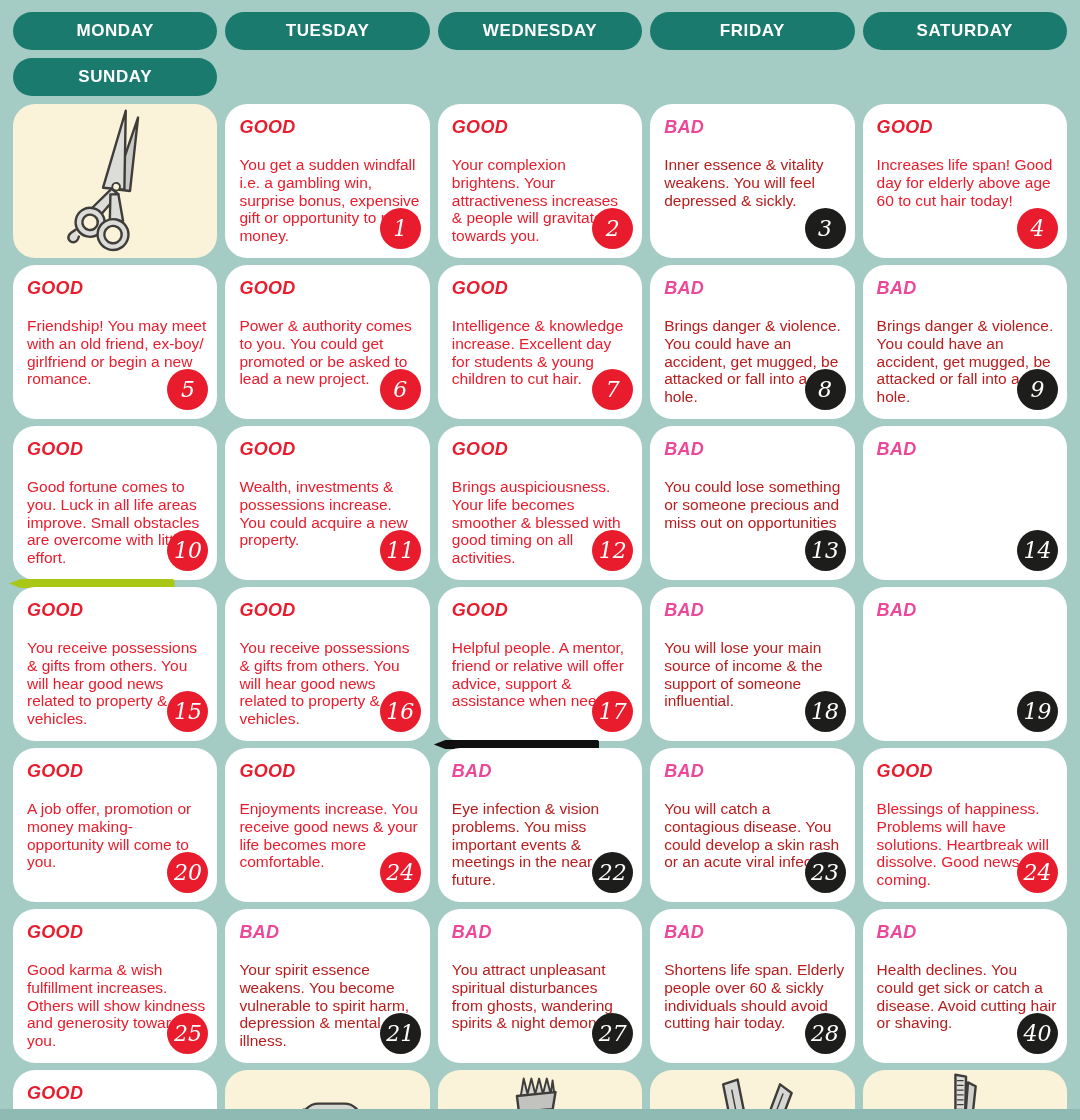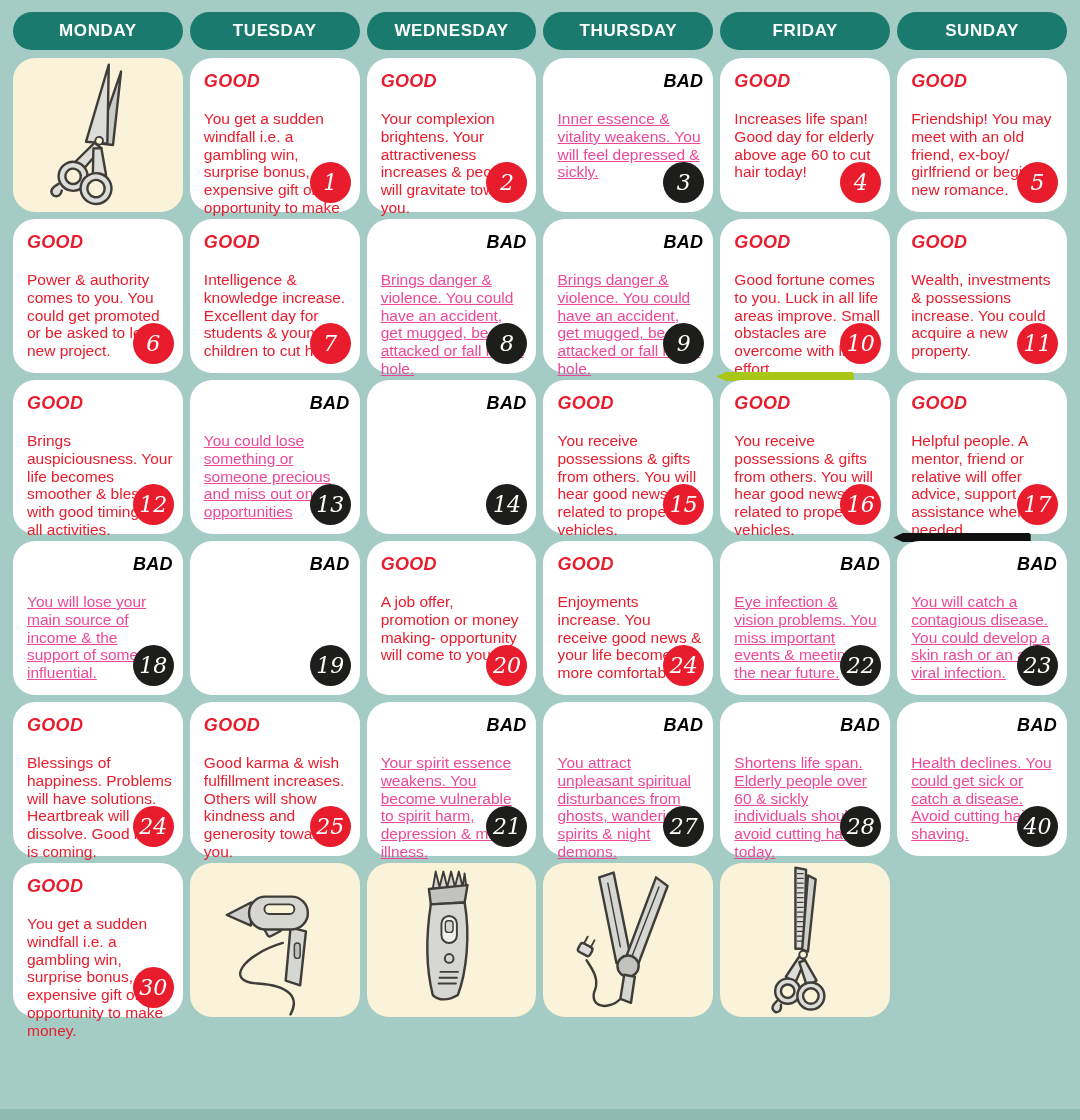--- a/index.html
+++ b/index.html
@@ -1,37 +1,37 @@
 <!DOCTYPE html>
 <html><head>
 <meta charset="utf-8">
 <style>
   html,body { margin:0; padding:0; background:#7ea9a2; }
   .board {
     position:relative; width:1080px; height:1120px; overflow:hidden;
     background:#a5cbc5; box-sizing:border-box; padding:12px 13px 0 13px;
     font-family:"Liberation Sans", sans-serif;
   }
-  .grid { display:grid; grid-template-columns:repeat(6,1fr); column-gap:7px; }
+  .grid { display:grid; grid-template-columns:repeat(5,1fr); column-gap:7px;gap:8px; }
   .pill {
     background:#1a7a6e; color:#fff; border-radius:20px; height:38px;
     display:flex; align-items:center; justify-content:center;
     font-weight:bold; font-size:17px; letter-spacing:.6px;
   }
   .cards { margin-top:8px; row-gap:7px; }
   .card {
     position:relative; background:#ffffff; border-radius:22px; height:154px;
     box-sizing:border-box; padding:13px 10px 10px 14px;
   }
   .card.tool { background:#faf3d9; display:flex; align-items:center; justify-content:center; }
   .verdict { font-style:italic; font-weight:bold; font-size:18px; letter-spacing:.3px; }
   .body { font-size:15.5px; line-height:1.15; margin-top:18px; }
   .good .verdict, .good .body { color:#e81c2c; }
-  .bad  .verdict { color:#000000;text-align:right; }
-  .bad  .body    { color:#ec4899;text-decoration:underline; }
+  .bad  .verdict { color:#ec4899; }
+  .bad  .body    { color:#b91c1c; }
   .badge {
     position:absolute; right:9px; bottom:9px; width:41px; height:41px; border-radius:50%;
     display:flex; align-items:center; justify-content:center; color:#fff;
     font-family:"DejaVu Serif", serif; font-style:italic; font-size:22px;
   }
   .good .badge { background:#e81c2c; }
   .bad  .badge { background:#1d1d1b; }
   .marker {
     position:absolute; left:-4px; bottom:-8px; height:9px; width:81%;
     clip-path:polygon(0 50%, 7% 0, 99% 0, 100% 20%, 100% 80%, 99% 100%, 7% 100%);
@@ -42,22 +42,22 @@
 </style>
 </head>
 <body>
 
 <div class="board">
 
   <div class="grid">
     <div class="pill">MONDAY</div>
     <div class="pill">TUESDAY</div>
     <div class="pill">WEDNESDAY</div>
-    <div class="pill">THURSDAY</div>
     <div class="pill">FRIDAY</div>
+    <div class="pill">SATURDAY</div>
     <div class="pill">SUNDAY</div>
   </div>
 
   <div class="grid cards" id="cards-grid">
     <div class="card tool">
       <svg class="tool-icon" viewBox="0 0 120 170">
           <use href="#icon-scissors"></use>
         </svg>
     </div>
 

